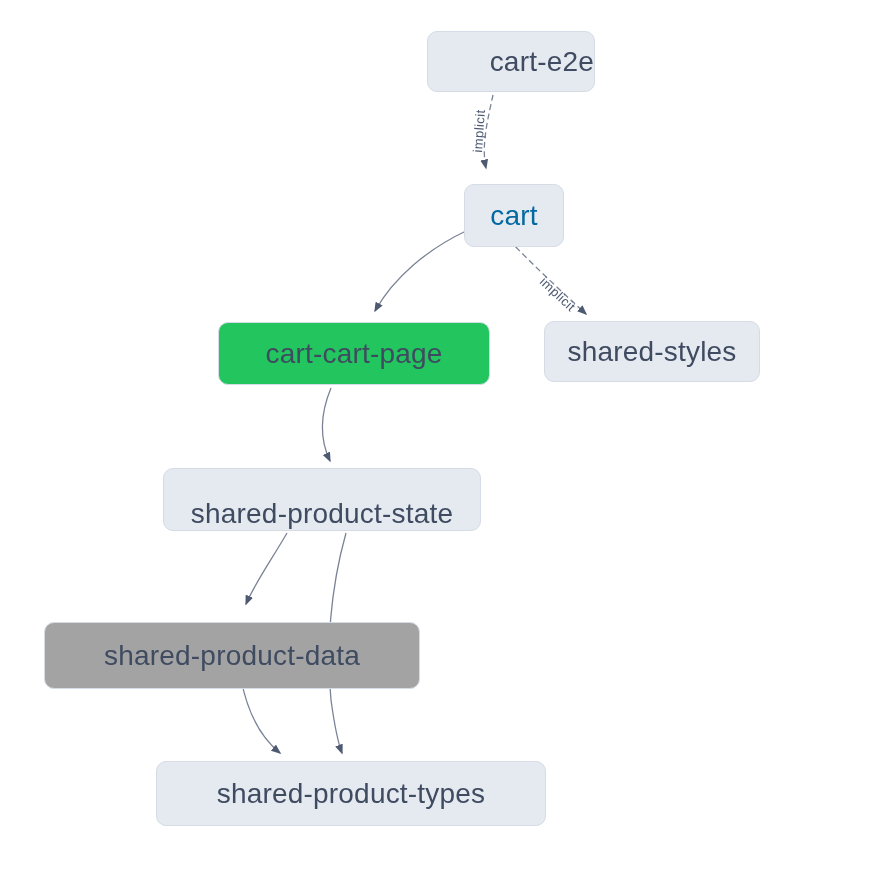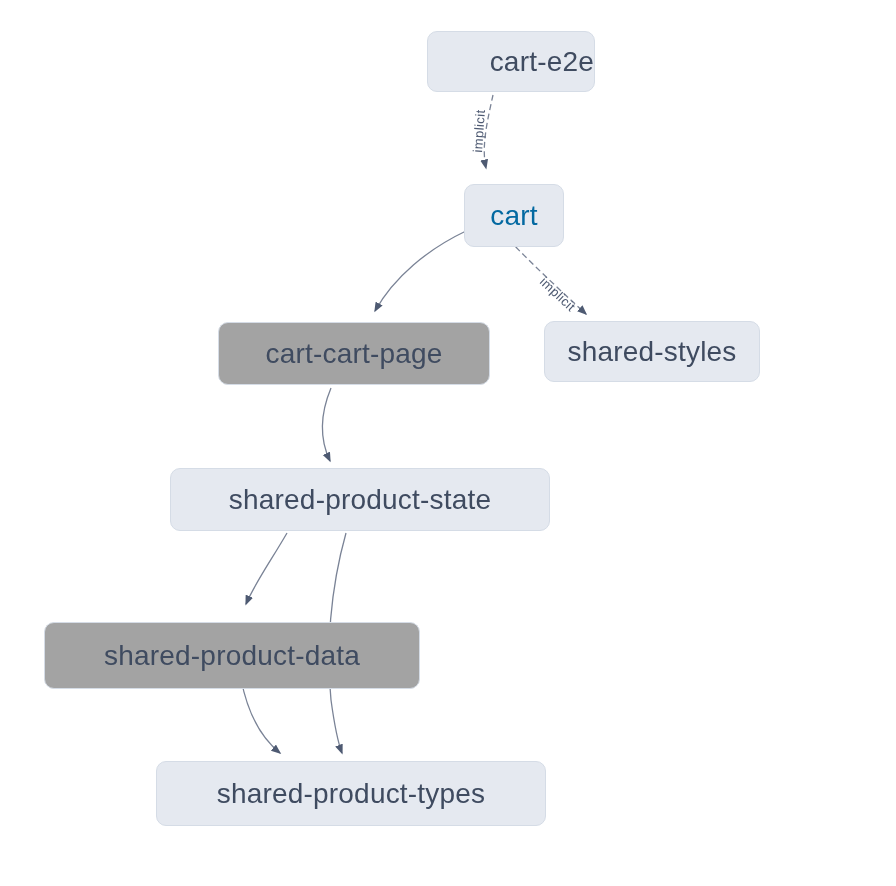--- a/index.html
+++ b/index.html
@@ -67,27 +67,27 @@
       <path d="M346,533 C330,590 326,650 331,700 C334,722 337,740 342,753" class="edge-path" stroke="#7a8396" marker-end="url(#arrowhead)"></path>
       <path d="M241,679 C247,710 259,736 280,753" class="edge-path" stroke="#7a8396" marker-end="url(#arrowhead)"></path>
     </svg>
   <div id="node-layer">
       <div class="graph-node" style="left: 427px; top: 31px; width: 168px; height: 61px; background: rgb(229, 233, 240); border: 1px solid rgb(213, 220, 230); color: rgb(63, 75, 96); justify-content: flex-end;">
         <span>cart-e2e</span>
       </div>
       <div class="graph-node" style="left: 464px; top: 176px; width: 100px; height: 63px; background: rgb(229, 233, 240); border: 1px solid rgb(213, 220, 230); color: #0369a1; margin-top: 8px;">
         <span>cart</span>
       </div>
-      <div class="graph-node" style="left: 218px; top: 322px; width: 272px; height: 63px; background: #a3a3a3; border: 1px solid rgb(213, 220, 230); color: rgb(63, 75, 96);">
+      <div class="graph-node" style="left: 218px; top: 322px; width: 272px; height: 63px; background: #22c55e; border: 1px solid rgb(213, 220, 230); color: rgb(63, 75, 96);">
         <span>cart-cart-page</span>
       </div>
       <div class="graph-node" style="left: 544px; top: 321px; width: 216px; height: 61px; background: rgb(229, 233, 240); border: 1px solid rgb(213, 220, 230); color: rgb(63, 75, 96);">
         <span>shared-styles</span>
       </div>
-      <div class="graph-node" style="left: 170px; top: 468px; width: 380px; height: 63px; background: rgb(229, 233, 240); border: 1px solid rgb(213, 220, 230); color: rgb(63, 75, 96);">
+      <div class="graph-node" style="left: 163px; top: 468px; width: 318px; height: 63px; background: rgb(229, 233, 240); border: 1px solid rgb(213, 220, 230); color: rgb(63, 75, 96); align-items: flex-end;">
         <span>shared-product-state</span>
       </div>
       <div class="graph-node" style="left: 44px; top: 614px; width: 376px; height: 67px; background: #a3a3a3; border: 1px solid rgb(213, 220, 230); color: rgb(63, 75, 96); margin-top: 8px;">
         <span>shared-product-data</span>
       </div>
       <div class="graph-node" style="left: 156px; top: 761px; width: 390px; height: 65px; background: rgb(229, 233, 240); border: 1px solid rgb(213, 220, 230); color: rgb(63, 75, 96);">
         <span>shared-product-types</span>
       </div>
     </div>
 </div>

